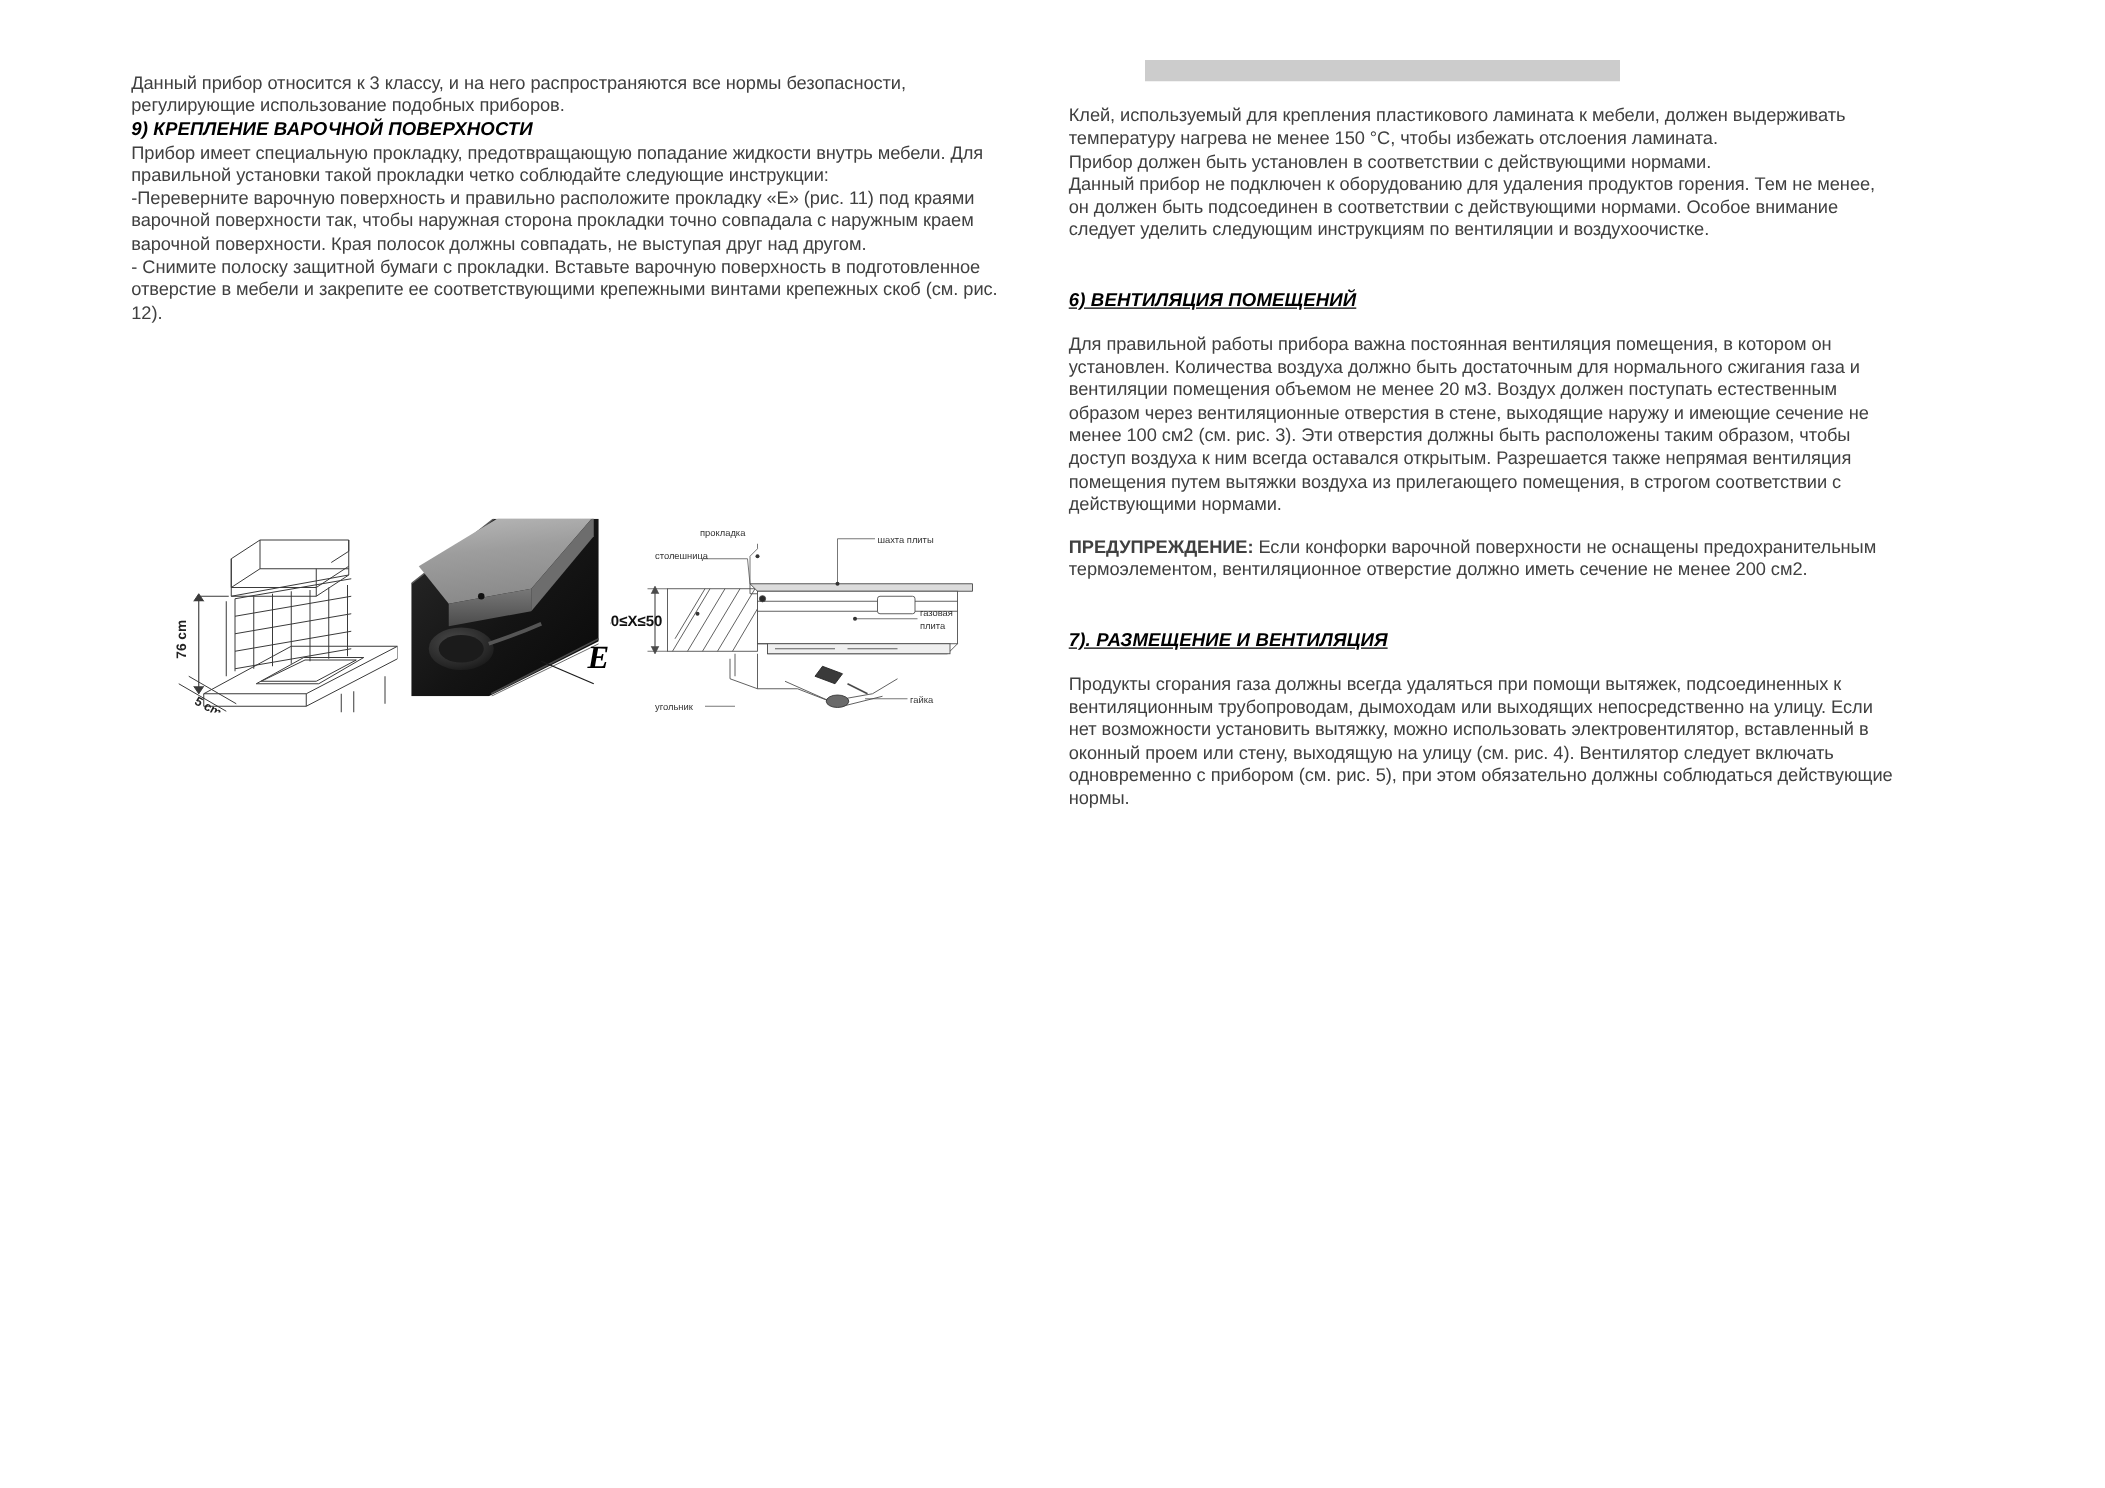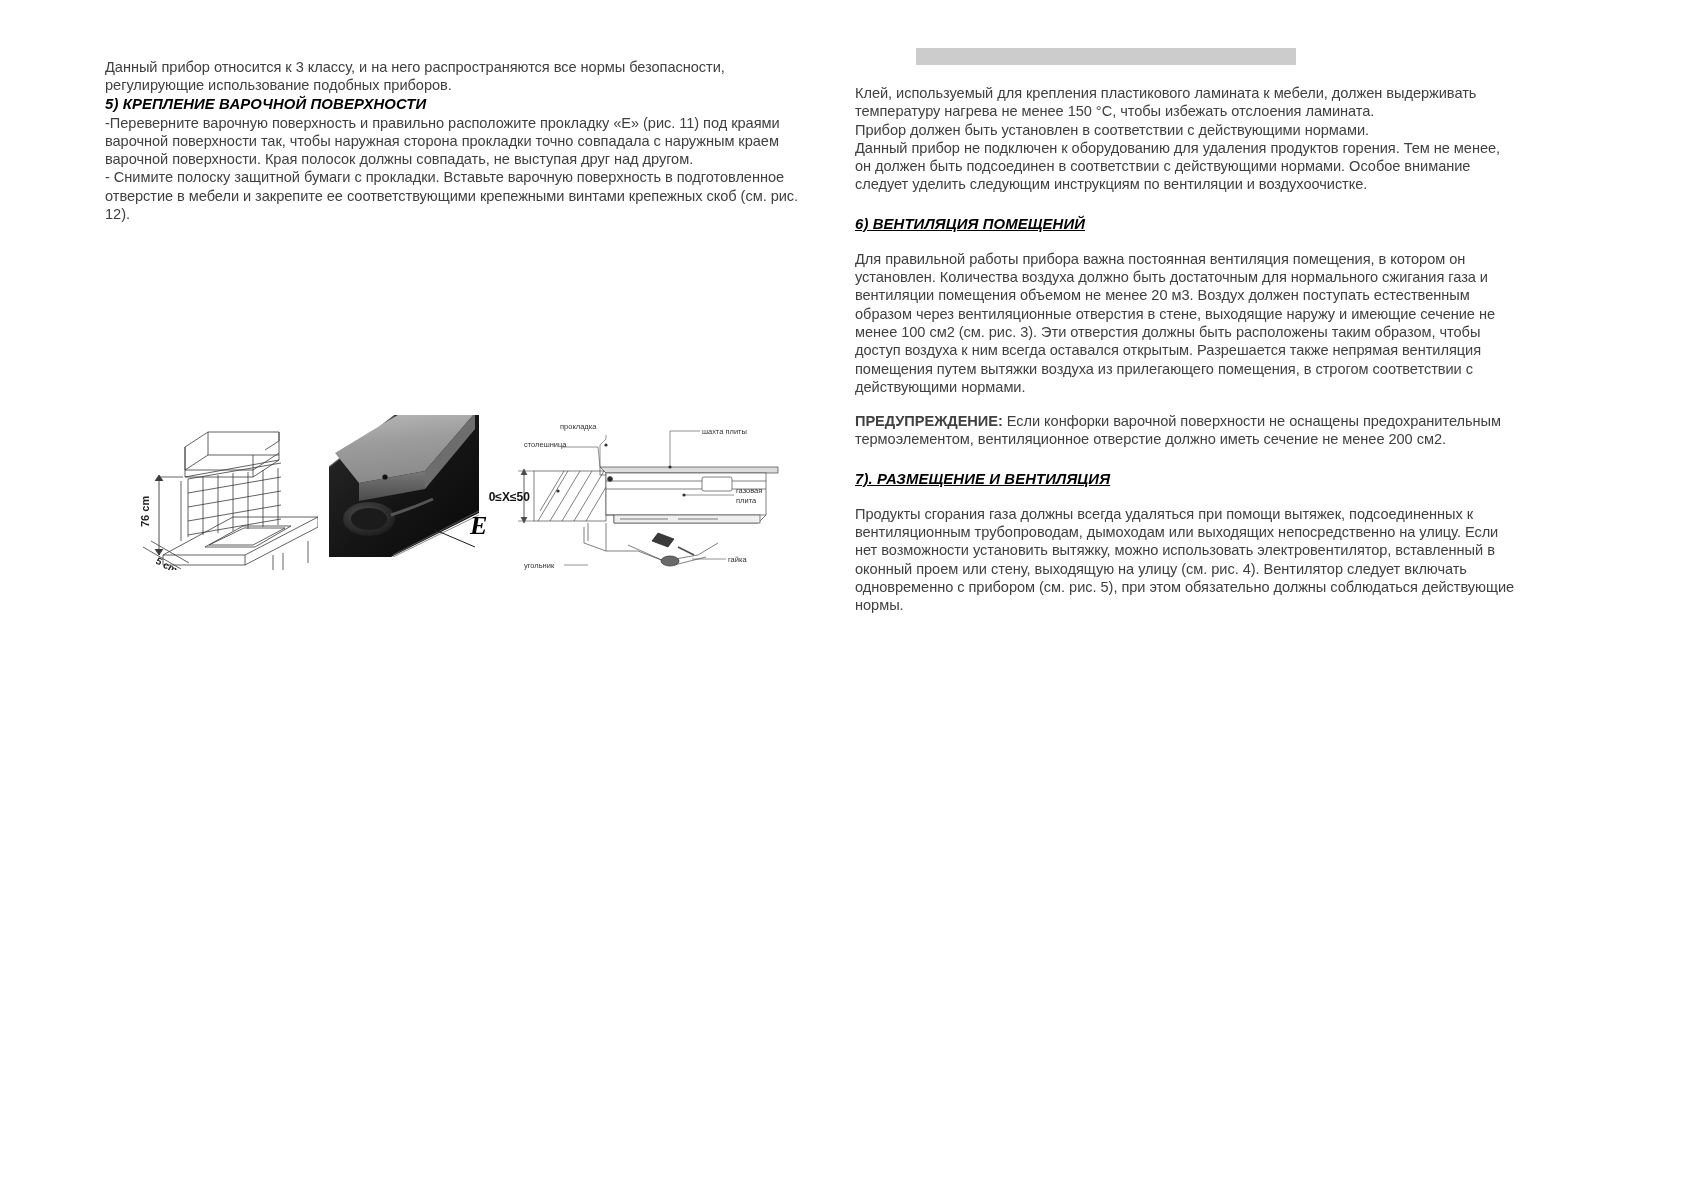--- a/index.html
+++ b/index.html
@@ -65,20 +65,21 @@
     font-size: 14.9px;
     line-height: 19px;
     font-weight: bold;
     font-style: italic;
     letter-spacing: 0.1px;
   }
 
   h2.sec-head.underlined {
     text-decoration: underline;
     display: inline-block;
+    margin-top: 17px;
   }
 
   .warn-label { font-weight: bold; text-align: center; }
 
   
   .gray-bar {
     position: absolute;
     left: 916px;
     top: 48px;
     width: 380px;
@@ -110,22 +111,23 @@
 <div class="page">
 
   <div class="col-divider"></div>
 
   <div class="gray-bar"></div>
 
   <div class="left-col">
 
     <p class="body">Данный прибор относится к 3 классу, и на него распространяются все нормы безопасности, регулирующие использование подобных приборов.</p>
 
-    <h2 class="sec-head">5) КРЕПЛЕНИЕ ВАРОЧНОЙ ПОВЕРХНОСТИ</h2>
-
+    <h2 class="sec-head">9) КРЕПЛЕНИЕ ВАРОЧНОЙ ПОВЕРХНОСТИ</h2>
+
+    <p class="body">Прибор имеет специальную прокладку, предотвращающую попадание жидкости внутрь мебели. Для правильной установки такой прокладки четко соблюдайте следующие инструкции:</p>
 
 
 
     <p class="body">-Переверните варочную поверхность и правильно расположите прокладку «Е» (рис. 11) под краями варочной поверхности так, чтобы наружная сторона прокладки точно совпадала с наружным краем варочной поверхности. Края полосок должны совпадать, не выступая друг над другом.</p>
 
 
     <p class="body">- Снимите полоску защитной бумаги с прокладки. Вставьте варочную поверхность в подготовленное отверстие в мебели и закрепите ее соответствующими крепежными винтами крепежных скоб (см. рис. 12).</p>
 
   </div>
 

